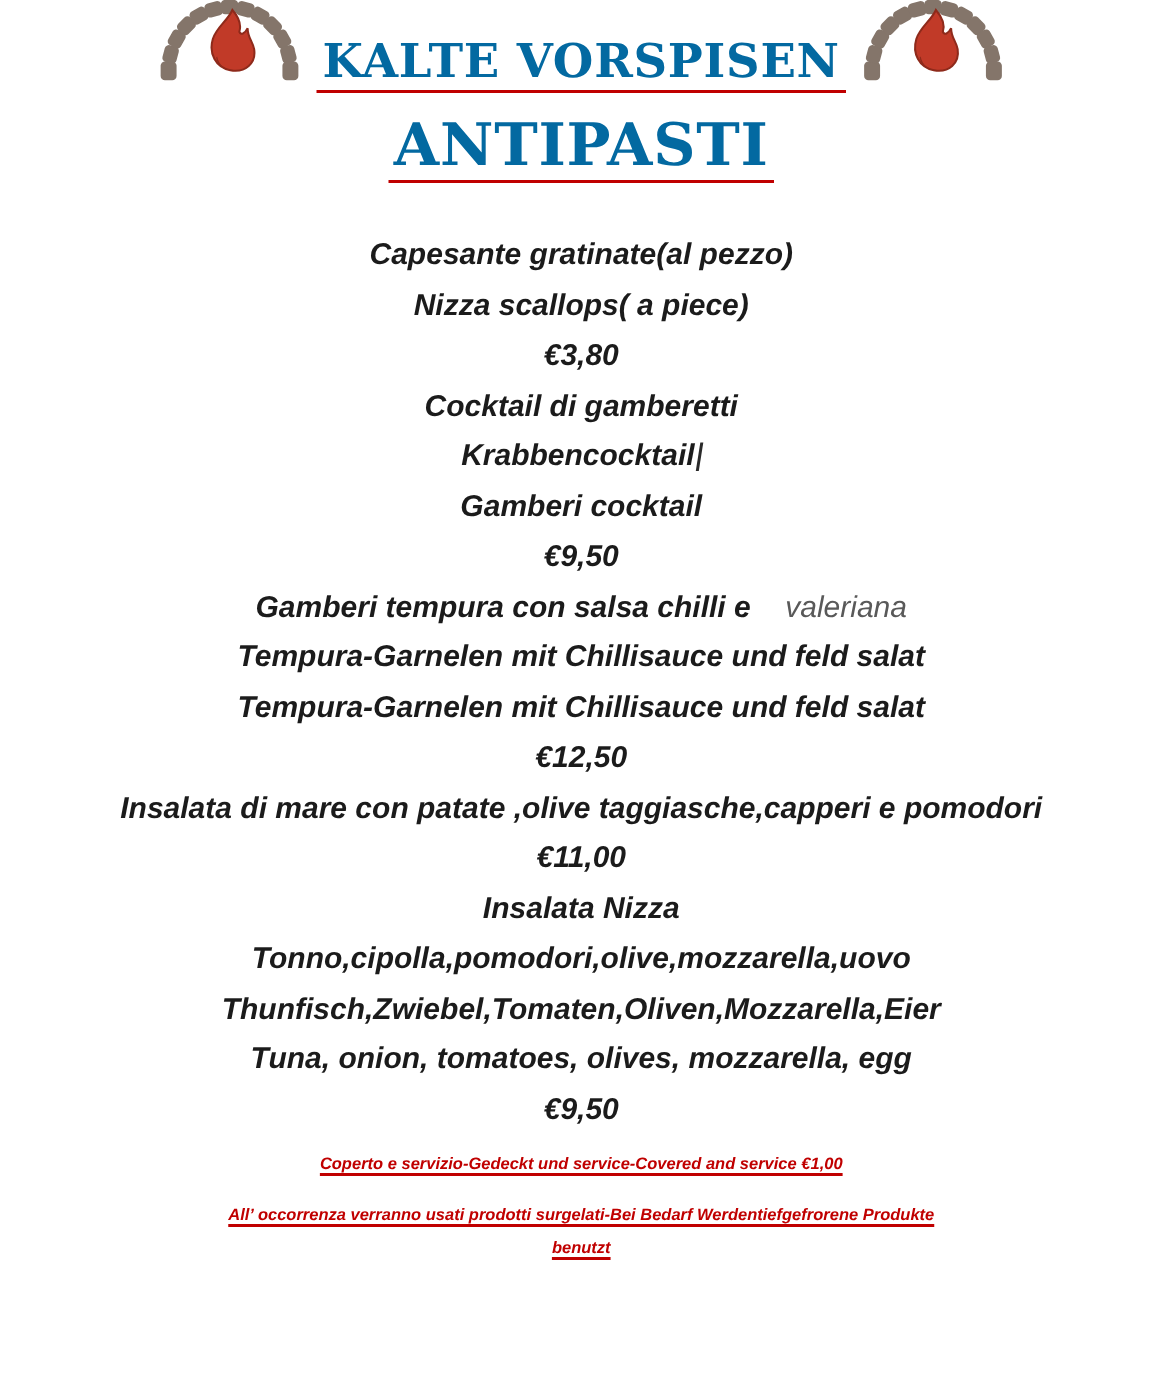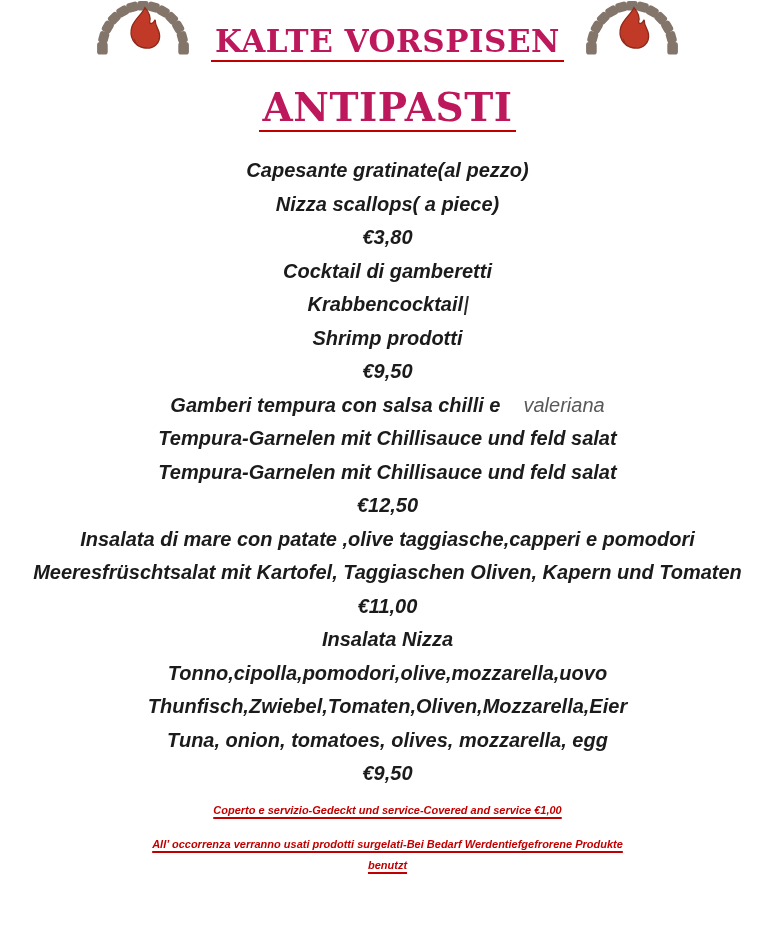--- a/index.html
+++ b/index.html
@@ -19,28 +19,28 @@
     justify-content: center;
     align-items: flex-end;
     height: 64px;
     padding-top: 2px;
     box-sizing: border-box;
   }
   .oven-icon { flex: 0 0 auto; margin: 0 6px 4px 6px; }
   .deco-title {
     font-family: "DejaVu Serif", serif;
     font-weight: 700;
-    color: #be185d;
+    color: #0369a1;
     text-transform: uppercase;
     letter-spacing: 0.5px;
     line-height: 1;
     display: inline-block;
     border-bottom: 2.5px solid #C00000;
     padding: 0 4px 3px 4px;
-    margin: 14px;
+    margin: 4px;
     text-shadow: 1px 1px 0 rgba(255,255,255,0.55);
   }
   .title-main { font-size: 31px; margin-bottom: 2px; }
   .title-sub-wrap { margin-top: 10px; height: 44px; }
   .title-sub { font-size: 39px; }
   
   .menu-list { margin-top: 36px; }
   .menu-line {
     margin: 0;
     font-size: 20px;
@@ -138,30 +138,29 @@
   </div>
 
   <main class="menu-list">
 
     <p class="menu-line">Capesante gratinate(al pezzo)</p>
     <p class="menu-line">Nizza scallops( a piece)</p>
     <p class="menu-line">€3,80</p>
 
     <p class="menu-line">Cocktail di gamberetti</p>
     <p class="menu-line"><span>Krabbencocktail</span><span class="text-cursor"></span></p>
-    <p class="menu-line">Shrimp prodotti</p>
+    <p class="menu-line">Gamberi cocktail</p>
     <p class="menu-line">€9,50</p>
 
     <p class="menu-line"><span>Gamberi tempura con salsa chilli e</span><span class="highlight-word">valeriana</span></p>
     <p class="menu-line">Tempura-Garnelen mit Chillisauce und feld salat</p>
     <p class="menu-line">Tempura-Garnelen mit Chillisauce und feld salat</p>
     <p class="menu-line">€12,50</p>
 
     <p class="menu-line">Insalata di mare con patate ,olive taggiasche,capperi e pomodori</p>
-    <p class="menu-line">Meeresfrüschtsalat mit Kartofel, Taggiaschen Oliven, Kapern und Tomaten</p>
     <p class="menu-line">€11,00</p>
 
     <p class="menu-line">Insalata Nizza</p>
     <p class="menu-line">Tonno,cipolla,pomodori,olive,mozzarella,uovo</p>
     <p class="menu-line">Thunfisch,Zwiebel,Tomaten,Oliven,Mozzarella,Eier</p>
     <p class="menu-line">Tuna, onion, tomatoes, olives, mozzarella, egg</p>
     <p class="menu-line">€9,50</p>
 
   </main>
 

